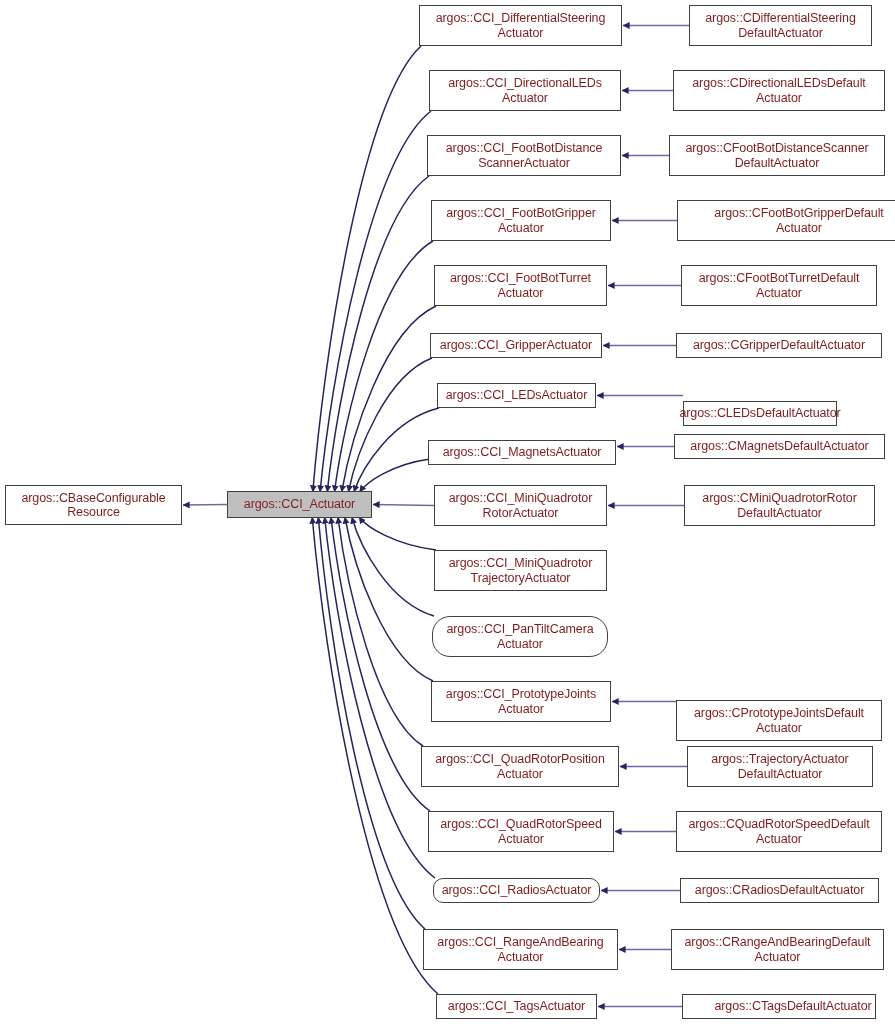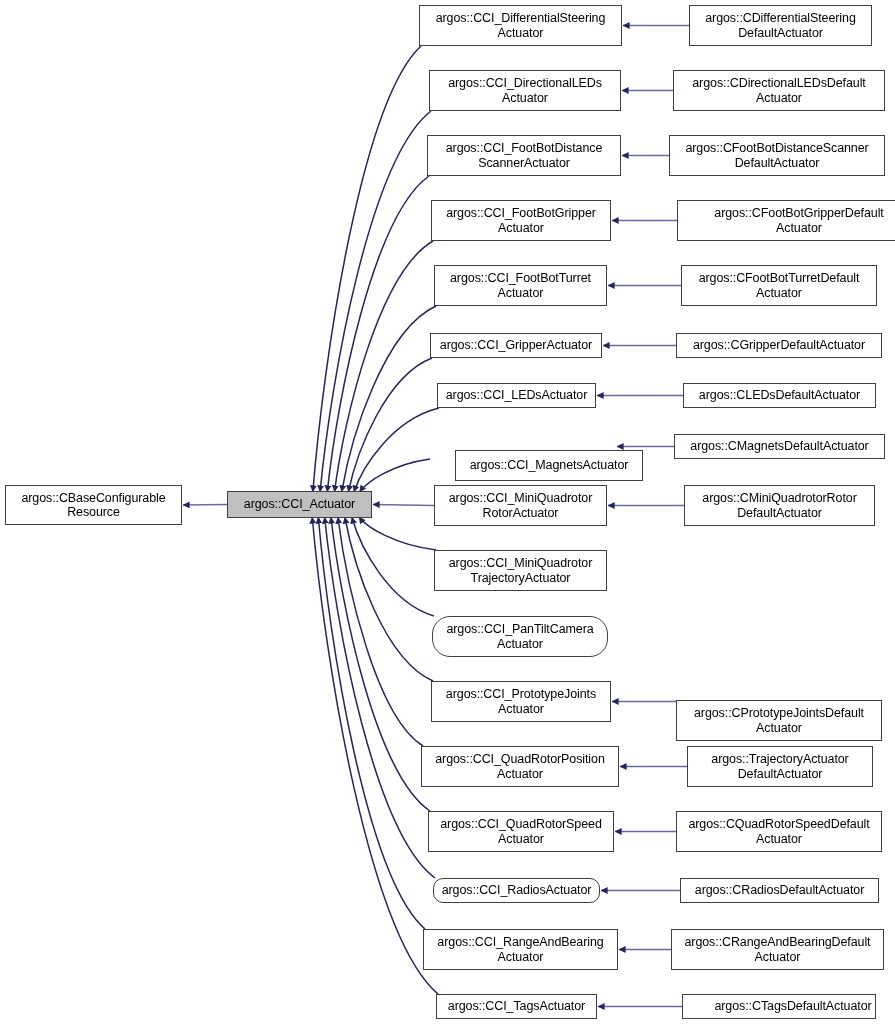--- a/index.html
+++ b/index.html
@@ -21,21 +21,21 @@
     top: 0;
     width: 895px;
     height: 1027px;
     pointer-events: none;
   }
   .node {
     position: absolute;
     box-sizing: border-box;
     border: 1px solid #404040;
     background: #ffffff;
-    color: #000000;
+    color: #7f1d1d;
     display: flex;
     align-items: center;
     justify-content: center;
     text-align: center;
     font-size: 12.5px;
     line-height: 14.5px;
     letter-spacing: -0.1px;
     z-index: 5;
   }
   .node .lbl {
@@ -142,24 +142,24 @@
       </div>
       <div class="node" style="left: 430px; top: 333px; width: 172px; height: 25px;">
         <span class="lbl">argos::CCI_GripperActuator</span>
       </div>
       <div class="node" style="left: 676px; top: 333px; width: 206px; height: 25px;">
         <span class="lbl">argos::CGripperDefaultActuator</span>
       </div>
       <div class="node" style="left: 437px; top: 383px; width: 159px; height: 25px;">
         <span class="lbl">argos::CCI_LEDsActuator</span>
       </div>
-      <div class="node" style="left: 683px; top: 383px; width: 193px; height: 25px;">
+      <div class="node" style="left: 683px; top: 401px; width: 154px; height: 25px;">
         <span class="lbl">argos::CLEDsDefaultActuator</span>
       </div>
-      <div class="node" style="left: 428px; top: 450px; width: 188px; height: 31px; margin-left: 27px;">
+      <div class="node" style="left: 428px; top: 440px; width: 188px; height: 25px;">
         <span class="lbl">argos::CCI_MagnetsActuator</span>
       </div>
       <div class="node" style="left: 674px; top: 434px; width: 211px; height: 25px;">
         <span class="lbl">argos::CMagnetsDefaultActuator</span>
       </div>
       <div class="node" style="left: 434px; top: 485px; width: 173px; height: 41px;">
         <span class="lbl">argos::CCI_MiniQuadrotor
 RotorActuator</span>
       </div>
       <div class="node" style="left: 684px; top: 485px; width: 191px; height: 41px;">

